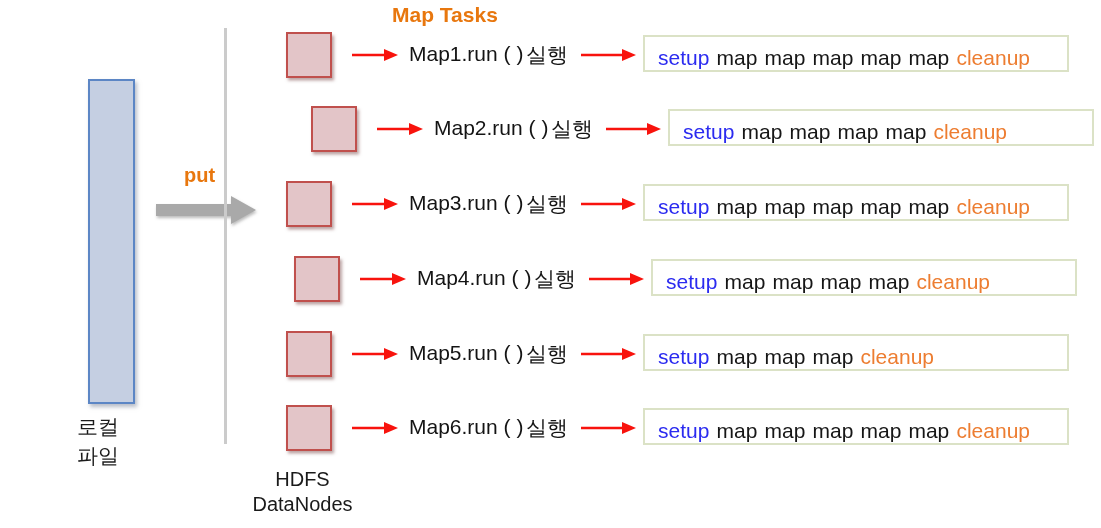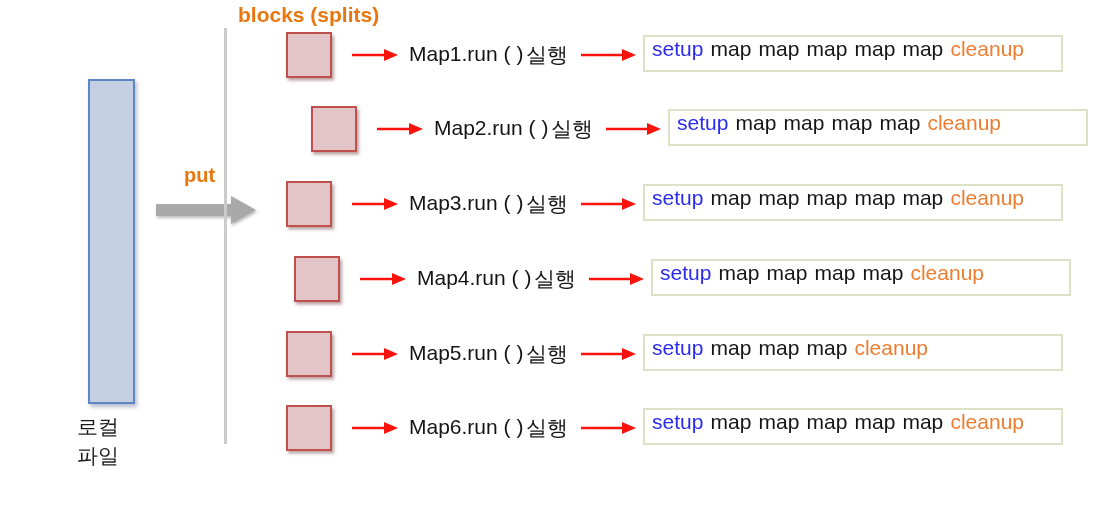--- a/index.html
+++ b/index.html
@@ -72,48 +72,52 @@
   }
   .exec-label {
     position: absolute; left: 518px; top: 9px;
     font-size: 21px; color: #141414; white-space: nowrap;
   }
   .phase-box {
     position: absolute; left: 635px; top: 3px;
     width: 409px; height: 33px;
     background: #ffffff;
     border: 2px solid var(--phase-box-border, #DBE2C6);
-    display: flex; align-items: flex-start;
-    padding-left: 7px; font-size: 21px; white-space: nowrap;
+    display: flex; align-items: flex-end;
+    padding-left: 13px; font-size: 21px; white-space: nowrap;
   }
   .tok { margin-right: 0.34em; color: #161616; }
   .tok.setup   { color: var(--setup-blue, #2B2BF0); }
   .tok.cleanup { color: var(--cleanup-orange, #ED7D31); }
 </style>
 </head>
 <body>
 
 <div id="canvas">
 
-  <div class="hdr" id="hdr-blocks">blocks (splits)</div>
+  <div class="hdr" id="hdr-maptasks">Map Tasks</div>
 
   <div id="local-file-rect"></div>
   <div id="local-file-label">
     <span style="display:block">로컬</span>
     <span style="display:block">파일</span>
   </div>
 
   <div id="put-label">put</div>
 
   <svg id="put-arrow" width="101" height="30" viewBox="0 0 101 30">
     <polygon points="0,9 75,9 75,1 100,15 75,29 75,21 0,21" fill="currentColor"></polygon>
   </svg>
 
   <div id="divider"></div>
 
+  <div id="hdfs-label">
+    <span style="display:block">HDFS</span>
+    <span style="display:block">DataNodes</span>
+  </div>
 
     <div class="row" style="top: 32px;">
       <div class="block-square"></div>
       <svg class="arrow arrow1" width="46" height="14" viewBox="0 0 46 14">
         <line x1="0" y1="7" x2="34" y2="7" stroke="currentColor" stroke-width="2.6"></line>
         <polygon points="32,1 46,7 32,13" fill="currentColor"></polygon>
       </svg>
       <span class="task-label">Map1.run ( )</span>
       <span class="exec-label">실행</span>
       <svg class="arrow arrow2" width="55" height="14" viewBox="0 0 55 14">

